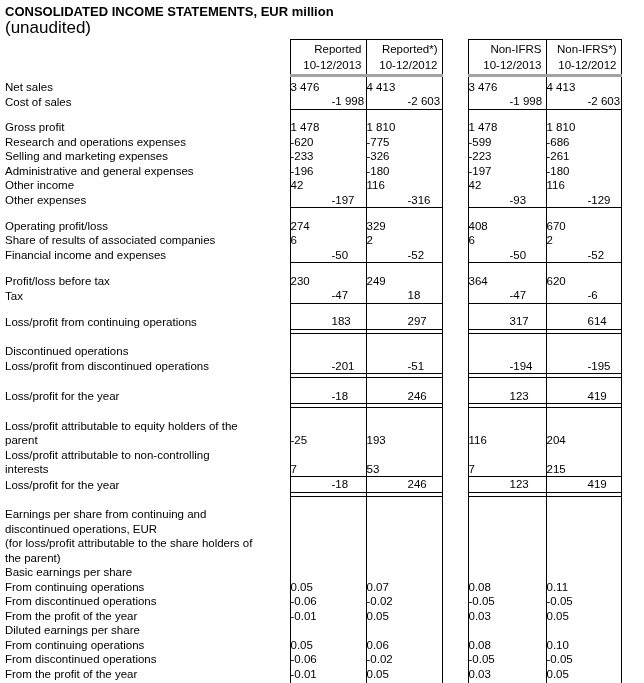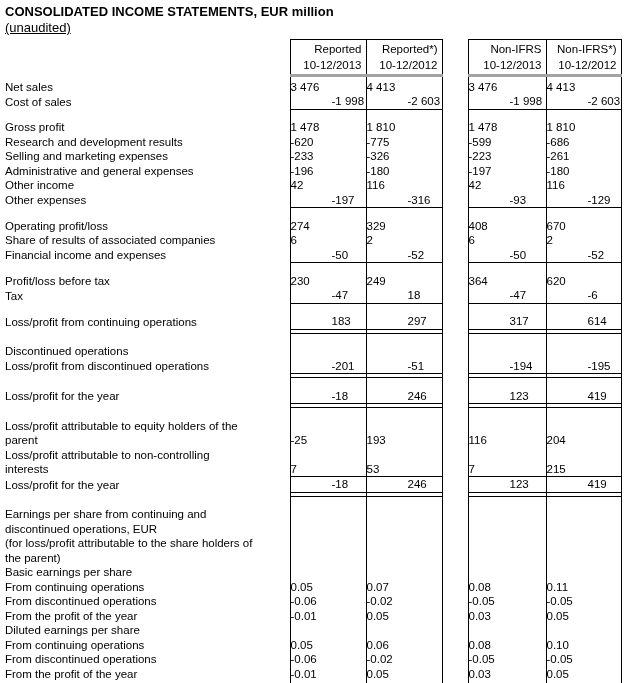--- a/index.html
+++ b/index.html
@@ -5,21 +5,21 @@
   * { box-sizing: border-box; }
   html, body { margin: 0; padding: 0; }
   body {
     width: 644px; height: 683px;
     background: #ffffff; color: #000000;
     font-family: "Liberation Sans", "DejaVu Sans", sans-serif;
     overflow: hidden;
   }
   .page { padding: 3px 0 0 5px; }
   .title { font-size: 13px; font-weight: bold; line-height: 17px; }
-  .subtitle { font-size: 13px; line-height: 15px; margin-bottom: 4px; text-decoration: underline; }
+  .subtitle { font-size: 17px; line-height: 15px; margin-bottom: 4px; }
 
   table.stmt { border-collapse: collapse; table-layout: fixed; width: 616px; font-size: 11.5px; }
   .stmt th, .stmt td { padding: 0; vertical-align: bottom; font-weight: normal; text-align: left; }
 
   .lbl { padding-right: 4px; line-height: 14.5px; white-space: pre-line; }
   .num { text-align: right; padding-right: 5px; line-height: 14.5px; }
 
   .c1, .c3 { border-left: 1px solid #000; border-right: 1px solid #000; font-weight: bold; }
   .c2, .c4 { border-right: 1px solid #000; }
 
@@ -113,21 +113,21 @@
         </tr>
         <tr class="data">
           <td class="lbl bold">Gross profit</td>
           <td class="num c1 bcell">1 478</td>
           <td class="num c2 bcell">1 810</td>
           <td class="gap"></td>
           <td class="num c3 bcell">1 478</td>
           <td class="num c4 bcell">1 810</td>
         </tr>
         <tr class="data">
-          <td class="lbl">Research and development results</td>
+          <td class="lbl">Research and operations expenses</td>
           <td class="num c1 bcell">-620</td>
           <td class="num c2 bcell">-775</td>
           <td class="gap"></td>
           <td class="num c3 bcell">-599</td>
           <td class="num c4 bcell">-686</td>
         </tr>
         <tr class="data">
           <td class="lbl">Selling and marketing expenses</td>
           <td class="num c1 bcell">-233</td>
           <td class="num c2 bcell">-326</td>

